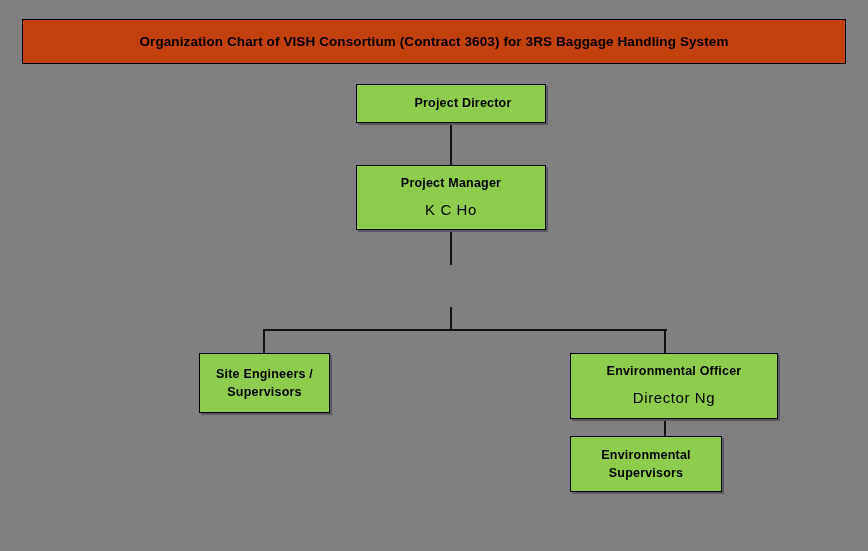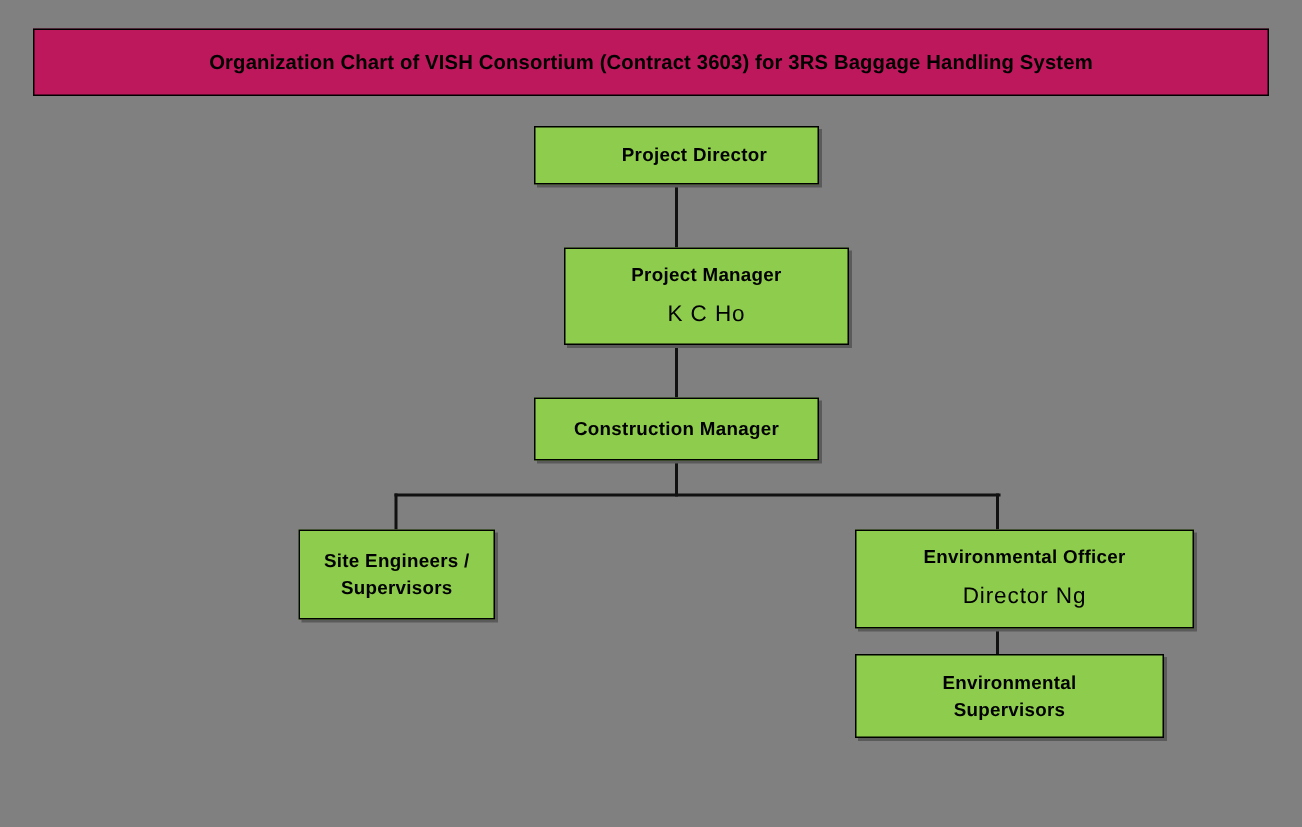--- a/index.html
+++ b/index.html
@@ -17,21 +17,21 @@
     font-family: "Liberation Sans", sans-serif;
   }
 
   
   #title-box {
     position: absolute;
     left: 22px;
     top: 19px;
     width: 824px;
     height: 45px;
-    background: #be185d;
+    background: #c2410c;
     border: 1px solid #000000;
     box-sizing: border-box;
     display: flex;
     align-items: center;
     justify-content: center;
   }
   #title-text {
     font-size: 13.5px;
     font-weight: bold;
     color: #000000;
@@ -67,25 +67,25 @@
     line-height: 1.35;
     letter-spacing: 0.6px;
     margin-top: 8px;
   }
   .node-title.two-line {
     line-height: 1.45;
   }
 
   
   #node-project-director   { left: 356px; top:  84px; width: 190px; height:  39px; padding-left: 24px; }
-  #node-project-manager    { left: 376px; top: 165px; width: 190px; height:  65px; }
+  #node-project-manager    { left: 356px; top: 165px; width: 190px; height:  65px; }
   #node-construction-mgr   { left: 356px; top: 265px; width: 190px; height:  42px; }
   #node-site-engineers     { left: 199px; top: 353px; width: 131px; height:  60px; align-items: center; }
-  #node-environmental-off  { left: 570px; top: 353px; width: 226px; height:  66px; }
-  #node-environmental-sup  { left: 570px; top: 436px; width: 206px; height:  56px; }
+  #node-environmental-off  { left: 570px; top: 353px; width: 208px; height:  66px; }
+  #node-environmental-sup  { left: 570px; top: 436px; width: 152px; height:  56px; }
 
   
   .connector {
     position: absolute;
     background: #111111;
   }
   .v-line { width: 2px; }
   .h-line { height: 2px; }
 
   
@@ -122,23 +122,20 @@
 
   <div class="node" id="node-project-director">
     <div class="node-title">Project Director</div>
   </div>
 
   <div class="node" id="node-project-manager">
     <div class="node-title">Project Manager</div>
     <div class="node-name">K C Ho</div>
   </div>
 
-  <div class="node" id="node-construction-mgr">
-    <div class="node-title">Construction Manager</div>
-  </div>
 
   <div class="node" id="node-site-engineers">
     <div class="node-title two-line">Site Engineers /</div>
     <div class="node-title two-line">Supervisors</div>
   </div>
 
   <div class="node" id="node-environmental-off">
     <div class="node-title">Environmental Officer</div>
     <div class="node-name">Director Ng</div>
   </div>

